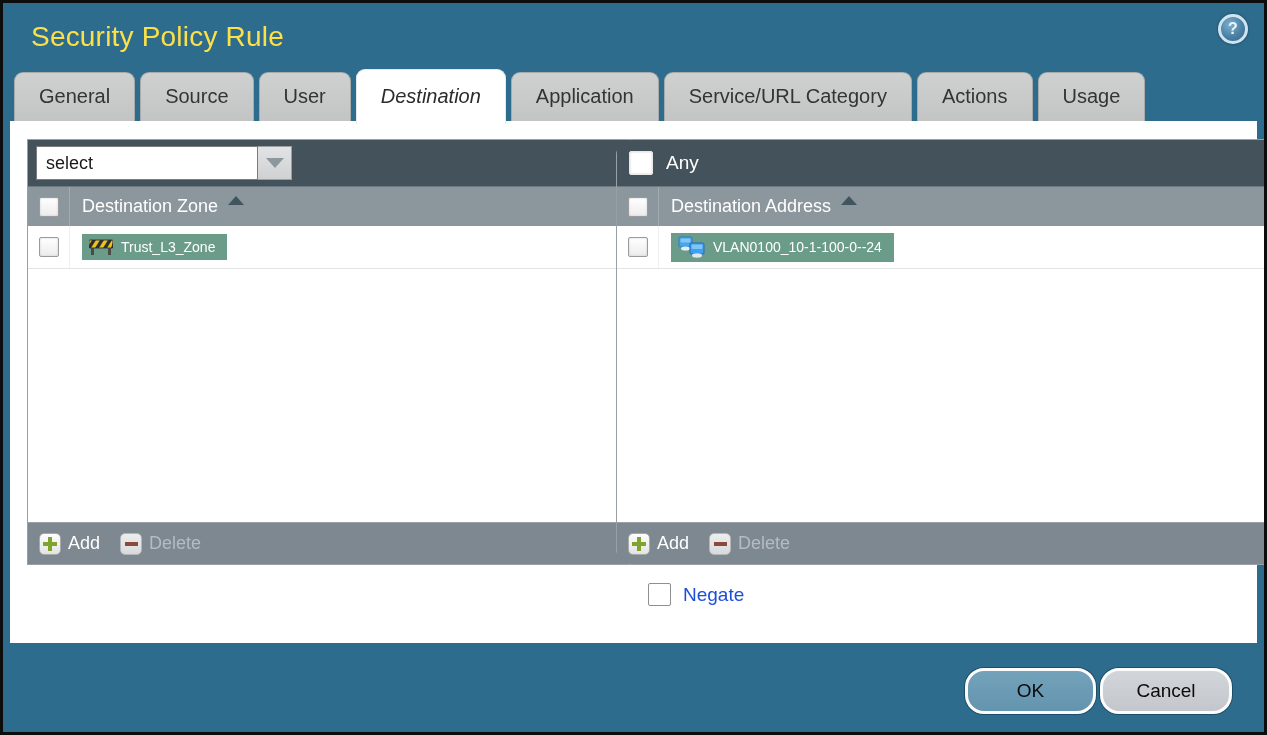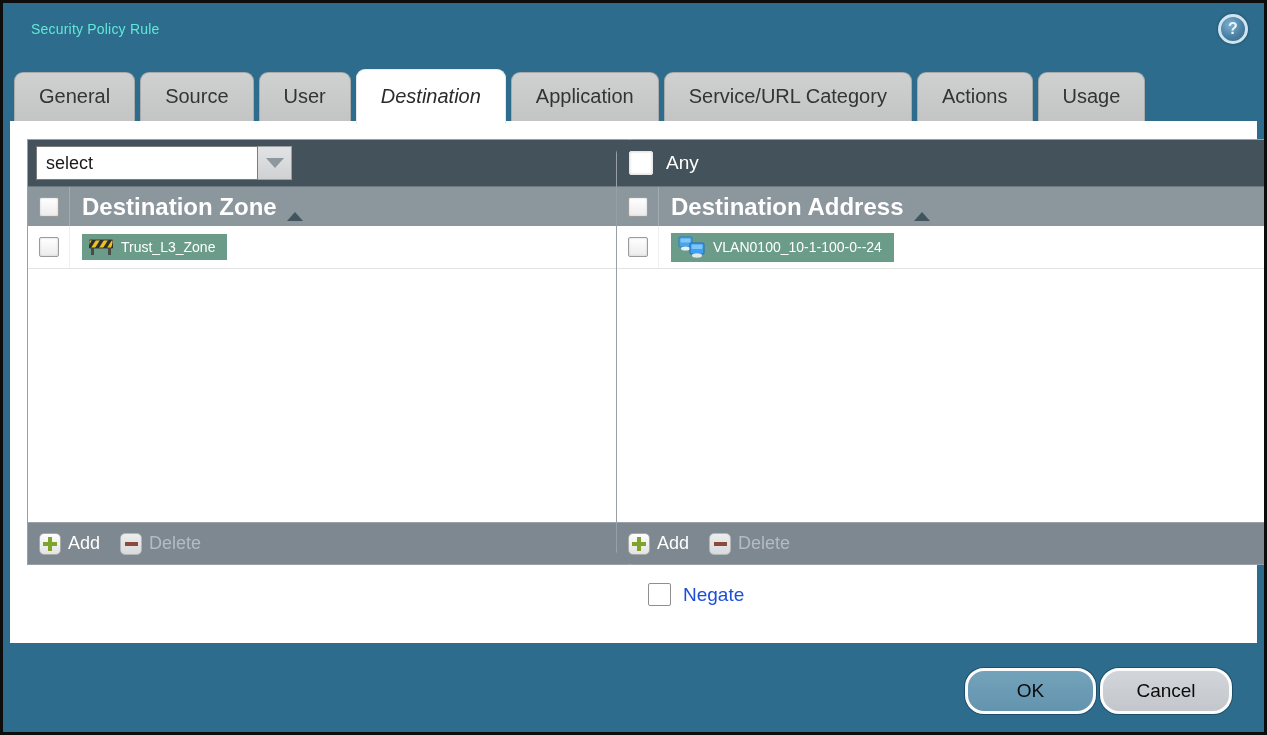--- a/index.html
+++ b/index.html
@@ -10,21 +10,21 @@
     width: 1267px; height: 735px;
     background: #2e6c8d;
     border: 3px solid #0d0d0d;
     overflow: hidden;
   }
 
   
   .titlebar { position: absolute; left: 0; top: 0; right: 0; height: 60px; }
   .title {
     position: absolute; left: 28px; top: 18px;
-    color: #5eead4; font-size: 14px; letter-spacing: 0.2px;
+    color: #fde047; font-size: 28px; letter-spacing: 0.2px;
   }
   .help {
     position: absolute; right: 16px; top: 11px;
     width: 30px; height: 30px; border-radius: 50%;
     background: radial-gradient(circle at 38% 32%, #7fb0cf 0%, #4a80a3 55%, #35678b 100%);
     border: 3px solid #cfe4f1;
     box-shadow: 0 0 3px rgba(0,0,0,0.4);
     color: #eaf5fc; font-size: 16px; font-weight: bold;
     display: flex; align-items: center; justify-content: center;
     cursor: pointer;
@@ -109,22 +109,22 @@
     display: flex; align-items: center; color: #ffffff;
     border-top: 1px solid #6e7a82;
   }
   .cb-col {
     width: 42px; height: 100%; flex: 0 0 auto;
     display: flex; align-items: center; justify-content: center;
     border-right: 1px solid #a3abb1;
   }
   .cb-header { width: 20px; height: 20px; }
   .col-title {
-    display: flex; align-items: flex-end; gap: 10px;
-    padding-left: 12px; font-size: 24px; font-weight: bold;
+    display: flex; align-items: flex-start; gap: 10px;
+    padding-left: 12px; font-size: 18px;
   }
   .tri-up {
     width: 0; height: 0;
     border-left: 8px solid transparent; border-right: 8px solid transparent;
     border-bottom: 9px solid #415560;
   }
 
   
   .rows { flex: 1 1 auto; background: #ffffff; overflow: hidden; }
   .row {

